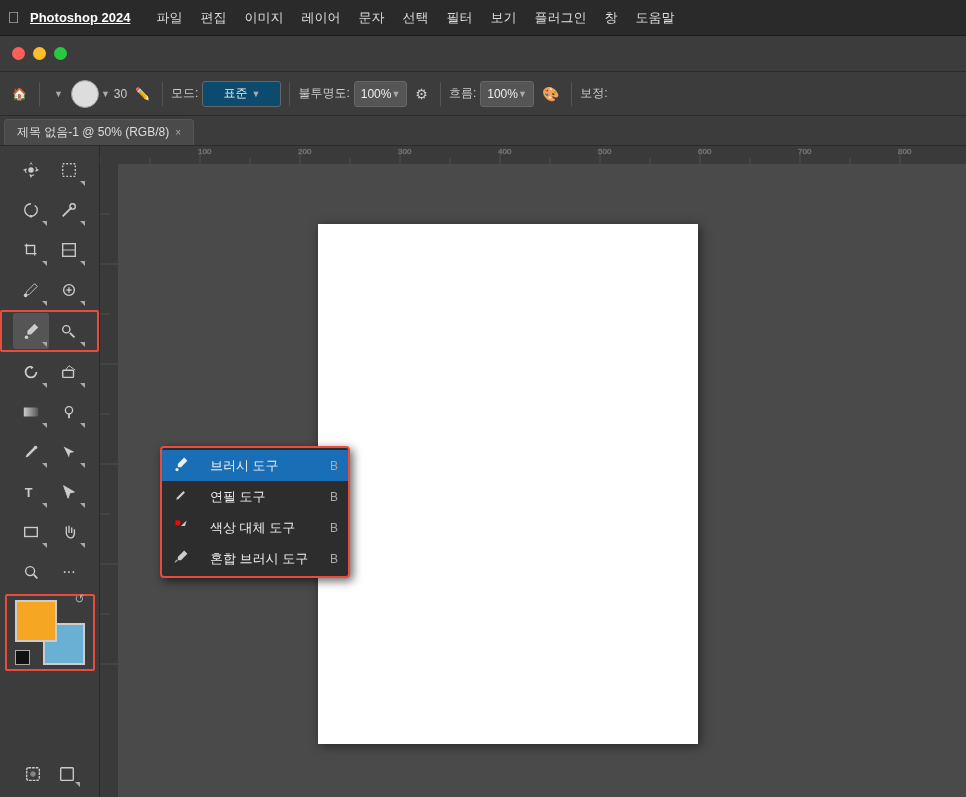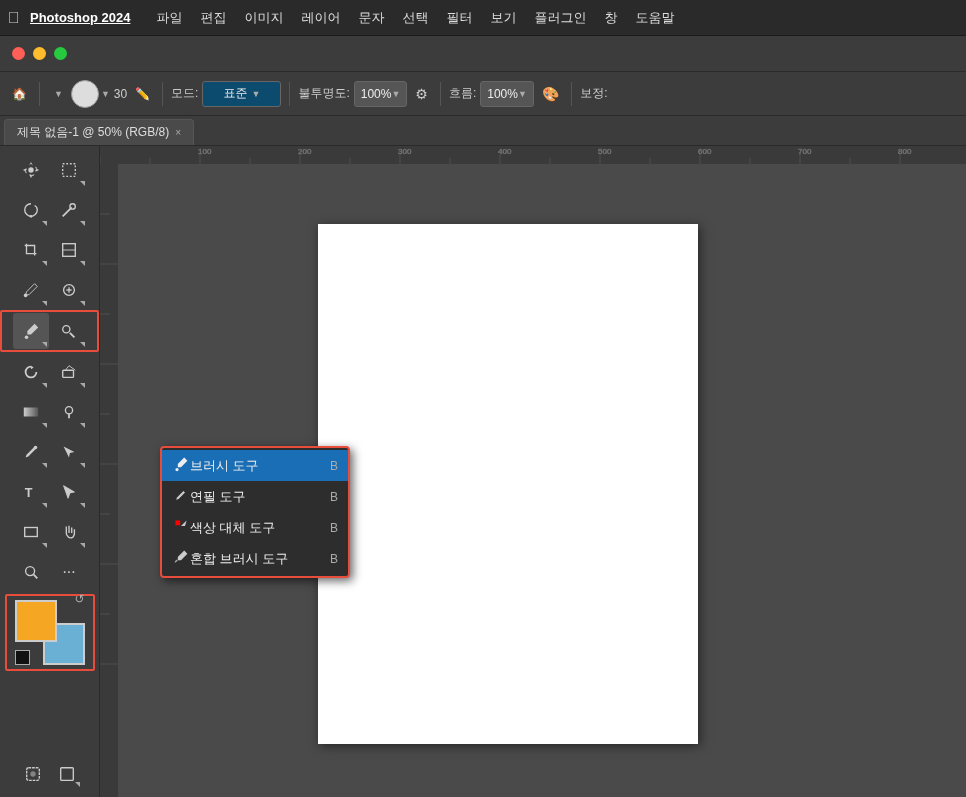--- a/index.html
+++ b/index.html
@@ -284,21 +284,21 @@
       z-index: 100;
       padding: 2px 0;
     }
     .ctx-item {
       display: flex;
       align-items: center;
       padding: 6px 10px;
       color: #eee;
       font-size: 13px;
       cursor: pointer;
-      gap: 0;
+      gap: 20px;
     }
     .ctx-item.active {
       background: #1a6eb5;
     }
     .ctx-item .ctx-label {
       flex: 1;
     }
     .ctx-item .ctx-shortcut {
       color: #aaa;
       font-size: 12px;

